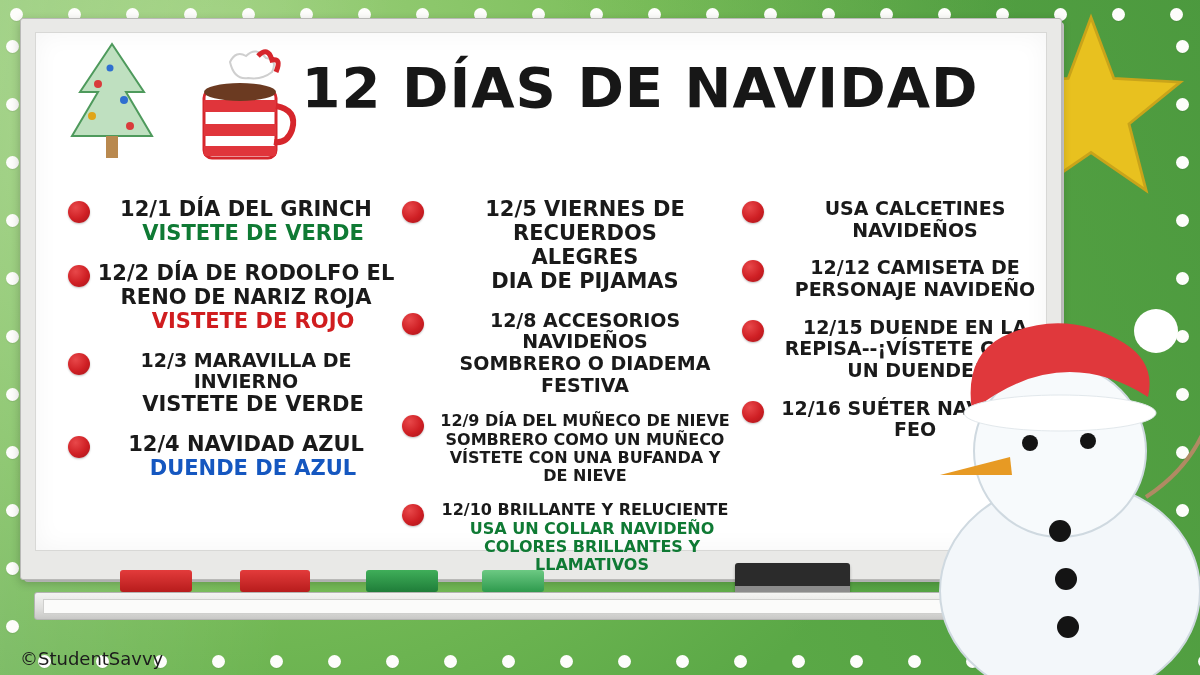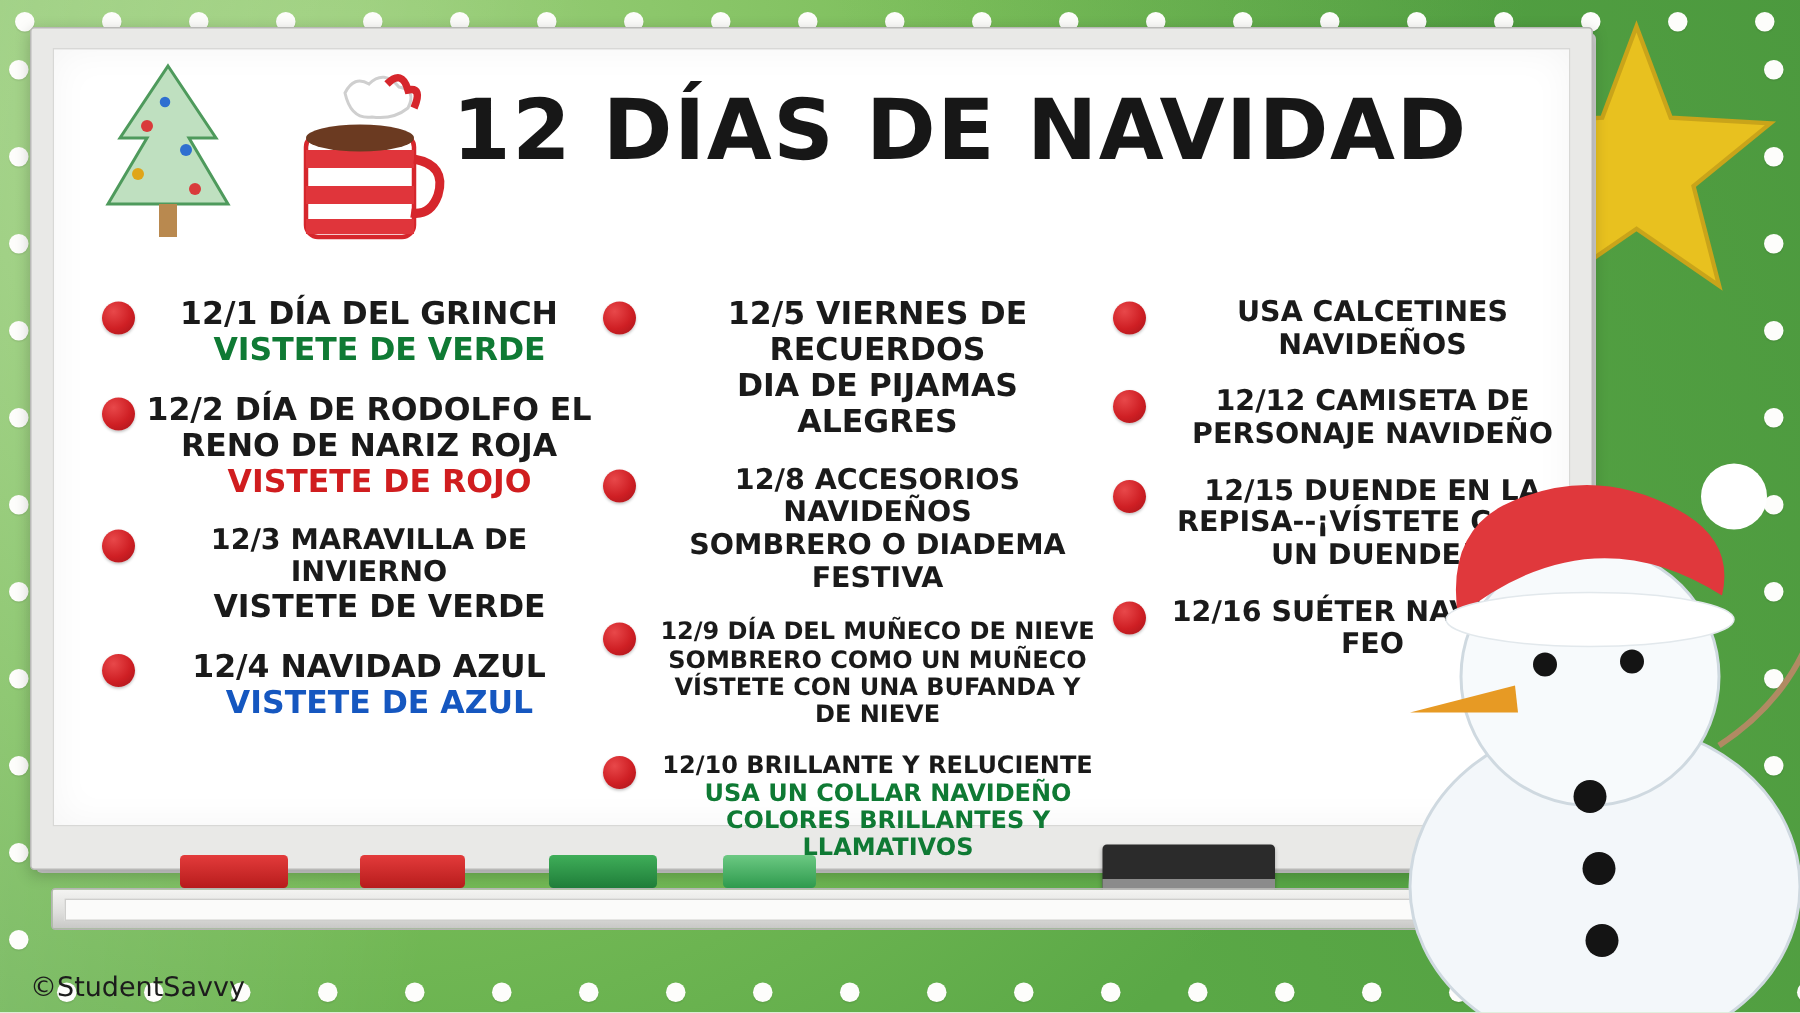--- a/index.html
+++ b/index.html
@@ -348,31 +348,31 @@
         <div class="bullet"></div>
         <div class="entry-text">
           <div class="line size-md c-black">12/3 MARAVILLA DE INVIERNO</div>
           <div class="sub size-lg c-black">VISTETE DE VERDE</div>
         </div>
       </div>
       <div class="entry">
         <div class="bullet"></div>
         <div class="entry-text">
           <div class="line size-lg c-black">12/4 NAVIDAD AZUL</div>
-          <div class="sub size-lg c-blue">VISTETE DE AZUL</div>
+          <div class="sub size-lg c-blue">DUENDE DE AZUL</div>
         </div>
       </div>
     </div>
   <div class="col" id="col2">
       <div class="entry">
         <div class="bullet"></div>
         <div class="entry-text">
           <div class="line size-lg c-black">12/5 VIERNES DE RECUERDOS</div>
+          <div class="line size-lg c-black">ALEGRES</div>
           <div class="line size-lg c-black">DIA DE PIJAMAS</div>
-          <div class="line size-lg c-black">ALEGRES</div>
         </div>
       </div>
       <div class="entry">
         <div class="bullet"></div>
         <div class="entry-text">
           <div class="line size-md c-black">12/8 ACCESORIOS NAVIDEÑOS</div>
           <div class="line size-md c-black">SOMBRERO O DIADEMA FESTIVA</div>
         </div>
       </div>
       <div class="entry">

